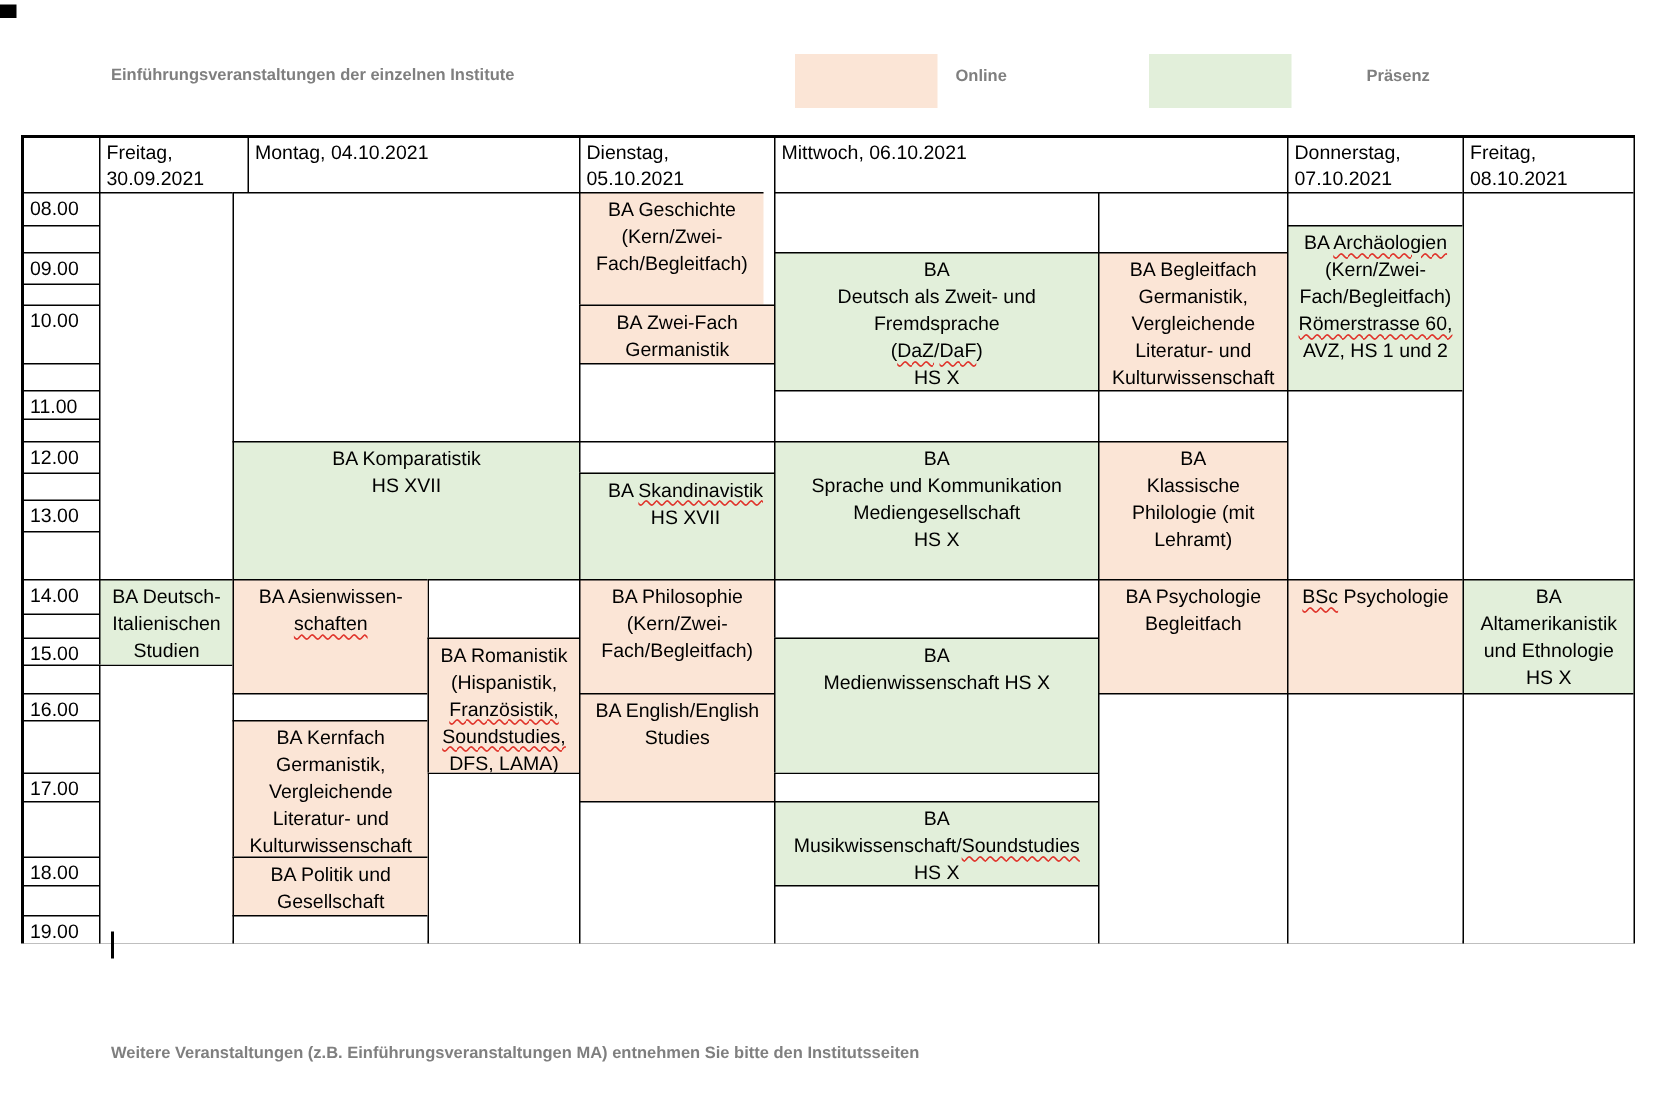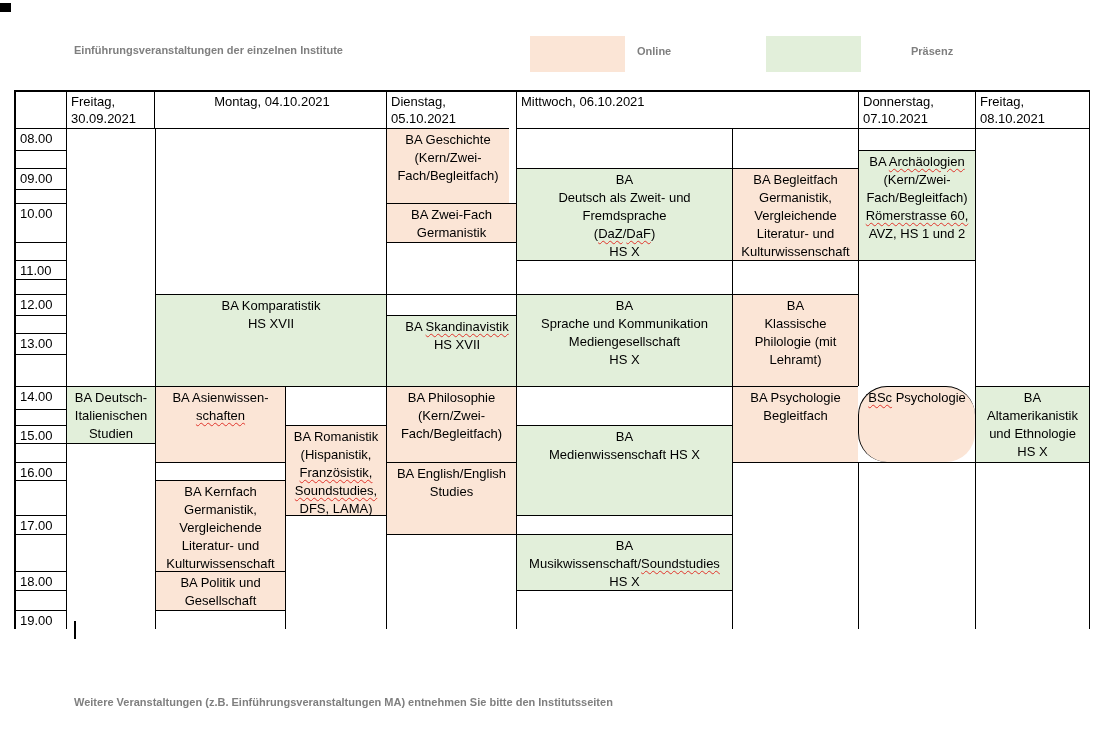--- a/index.html
+++ b/index.html
@@ -48,21 +48,21 @@
   <div class="legend-label muted" style="left:637px;">Online</div>
   <div class="legend-swatch" style="left: 766px; background: rgb(226, 239, 218);"></div>
   <div class="legend-label muted" style="left:871px;padding-left:40px;">Präsenz</div>
 
   <div class="tt" id="timetable">
       <div class="cell bg-white align-left first-col first-row" style="left: 0px; top: 0px; width: 50px; height: 36px;"></div>
       <div class="cell bg-white align-left first-row" style="left: 50px; top: 0px; width: 89px; height: 36px;">
         <div class="line"><span>Freitag,</span></div>
         <div class="line"><span>30.09.2021</span></div>
       </div>
-      <div class="cell bg-white align-left first-row" style="left: 138px; top: 0px; width: 231px; height: 36px; text-align: center;">
+      <div class="cell bg-white align-left first-row" style="left: 149px; top: 0px; width: 231px; height: 36px;">
         <div class="line"><span>Montag, 04.10.2021</span></div>
       </div>
       <div class="cell bg-white align-left first-row" style="left: 370px; top: 0px; width: 130px; height: 36px;">
         <div class="line"><span>Dienstag,</span></div>
         <div class="line"><span>05.10.2021</span></div>
       </div>
       <div class="cell bg-white align-left first-row" style="left: 500px; top: 0px; width: 342px; height: 36px;">
         <div class="line"><span>Mittwoch, 06.10.2021</span></div>
       </div>
       <div class="cell bg-white align-left first-row" style="left: 842px; top: 0px; width: 117px; height: 36px;">
@@ -235,21 +235,21 @@
         <div class="line"><span>Musikwissenschaft/</span><span class="sq">Soundstudies</span></div>
         <div class="line"><span>HS X</span></div>
       </div>
       <div class="cell bg-praesenz" style="left: 842px; top: 58px; width: 117px; height: 110px;">
         <div class="line"><span>BA </span><span class="sq">Archäologien</span></div>
         <div class="line"><span>(Kern/Zwei-</span></div>
         <div class="line"><span>Fach/Begleitfach)</span></div>
         <div class="line"><span class="sq">Römerstrasse 60,</span></div>
         <div class="line"><span>AVZ, HS 1 und 2</span></div>
       </div>
-      <div class="cell bg-online" style="left: 842px; top: 294px; width: 117px; height: 76px; border-radius: 29px;">
+      <div class="cell bg-online" style="left: 842px; top: 294px; width: 117px; height: 76px;">
         <div class="line"><span class="sq">BSc</span><span> Psychologie</span></div>
       </div>
       <div class="cell bg-praesenz" style="left: 959px; top: 294px; width: 114px; height: 76px;">
         <div class="line"><span>BA</span></div>
         <div class="line"><span>Altamerikanistik</span></div>
         <div class="line"><span>und Ethnologie</span></div>
         <div class="line"><span>HS X</span></div>
       </div>
     </div>
 

